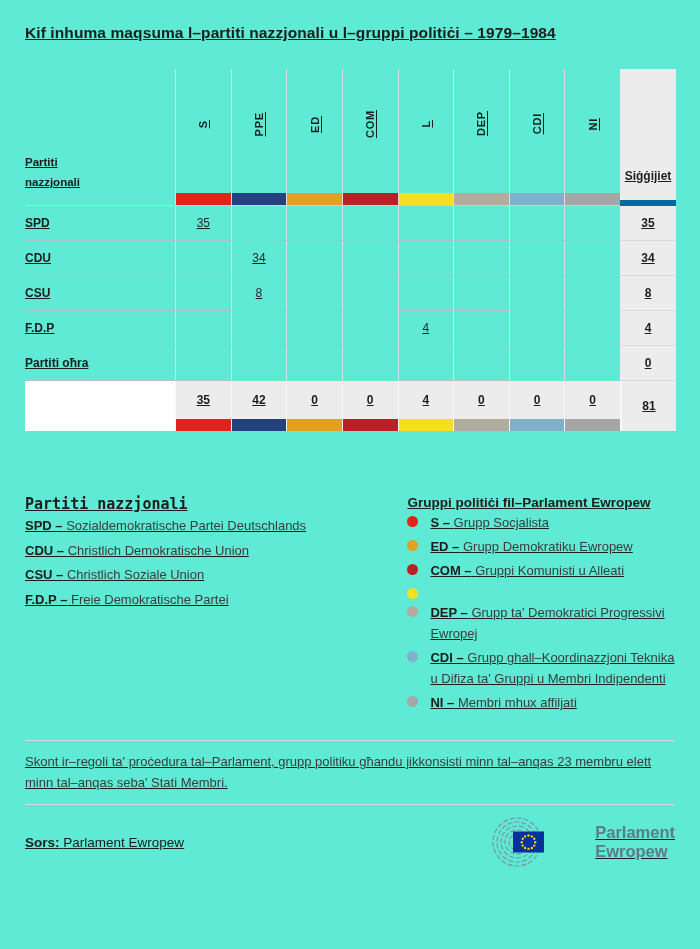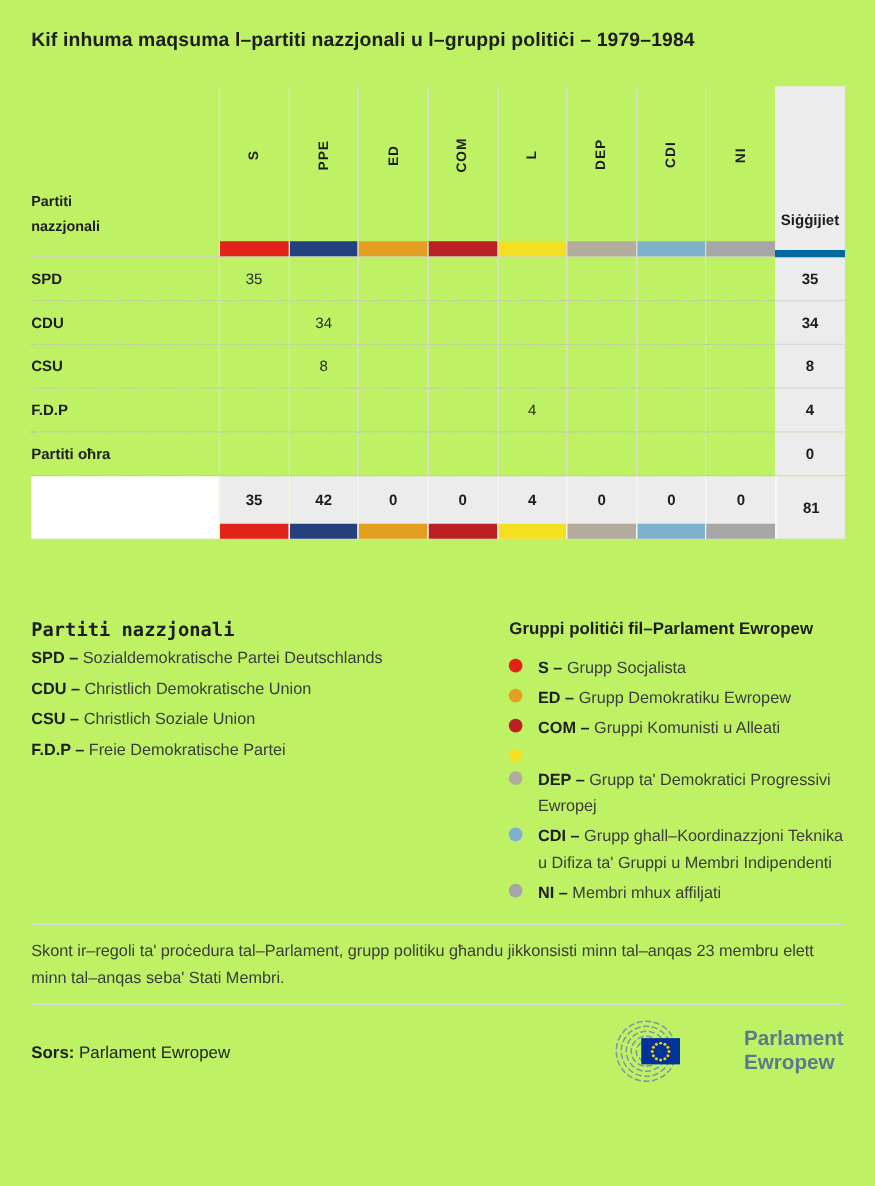--- a/index.html
+++ b/index.html
@@ -1,18 +1,18 @@
 <!DOCTYPE html>
 <html lang="mt"><head>
 <meta charset="utf-8">
 <style>
   * { box-sizing: border-box; margin: 0; padding: 0; }
   html, body { background: #ffffff; }
   body { font-family: "Liberation Sans", "DejaVu Sans", sans-serif; color: #1d1d1b; }
-  .page { width: 700px; height: 949px; background: #bef264; overflow: hidden; position: relative; }
+  .page { width: 700px; height: 949px; background: #5eead4; overflow: hidden; position: relative; text-decoration: underline; }
   .inner { padding: 0 25px; }
 
   
   .title { margin-top: 24px; font-size: 15.5px; font-weight: 700; color: #1d1d1b; letter-spacing: .1px; }
   .subtitle { margin-top: 11px; font-size: 16px; font-weight: 400; color: #3c3c3c; }
 
   
   .results-table { margin-top: 27px; width: 651px; display: grid;
     grid-template-columns: 150px repeat(8, 1fr) 56px;
     grid-template-rows: 137px repeat(5, 35px) 50px; }
@@ -45,27 +45,27 @@
   
   .legends { margin-top: 64px; display: flex; }
   .legend-left { width: 383px; }
   .legend-right { width: 268px; }
   .legend-left h3 { font-family: "DejaVu Sans Mono", "Liberation Mono", monospace;
     font-size: 15px; font-weight: 700; color: #1d1d1b; }
   .legend-right h3 { font-size: 13.5px; font-weight: 700; color: #1d1d1b; }
   .party-list { list-style: none; margin-top: 1px; }
   .party-list li { font-size: 13px; color: #3c3c3c; line-height: 24.5px; }
   .abbr { font-weight: 700; color: #1d1d1b; }
-  .group-list { list-style: none; margin-top: 13px; }
+  .group-list { list-style: none; margin-top: 2px; }
   .group-list li { display: flex; align-items: flex-start; margin-bottom: 3px; }
   .dot { flex: 0 0 auto; width: 11px; height: 11px; border-radius: 50%; margin-top: 4px; margin-right: 12px; }
   .group-list .txt { font-size: 13px; color: #3c3c3c; line-height: 21px; }
 
   
-  .footnote { margin-top: 12px; border-top: 1px solid #d9d9d9; border-bottom: 1px solid #d9d9d9;
+  .footnote { margin-top: 24px; border-top: 1px solid #d9d9d9; border-bottom: 1px solid #d9d9d9;
     padding: 10px 0 11px; font-size: 13px; color: #3c3c3c; line-height: 21px; }
   .footer { margin-top: 8px; display: flex; align-items: center; justify-content: space-between; height: 58px; }
   .source { font-size: 13.5px; color: #1d1d1b; }
   .source .lbl { font-weight: 700; margin-top: 24px; }
   .ep-logo { display: flex; align-items: center; }
   .ep-logo .logo-text { margin-left: 8px; font-size: 16.5px; font-weight: 700; color: #5d7a8a; line-height: 19px; }
 </style>
 </head>
 <body>
 

